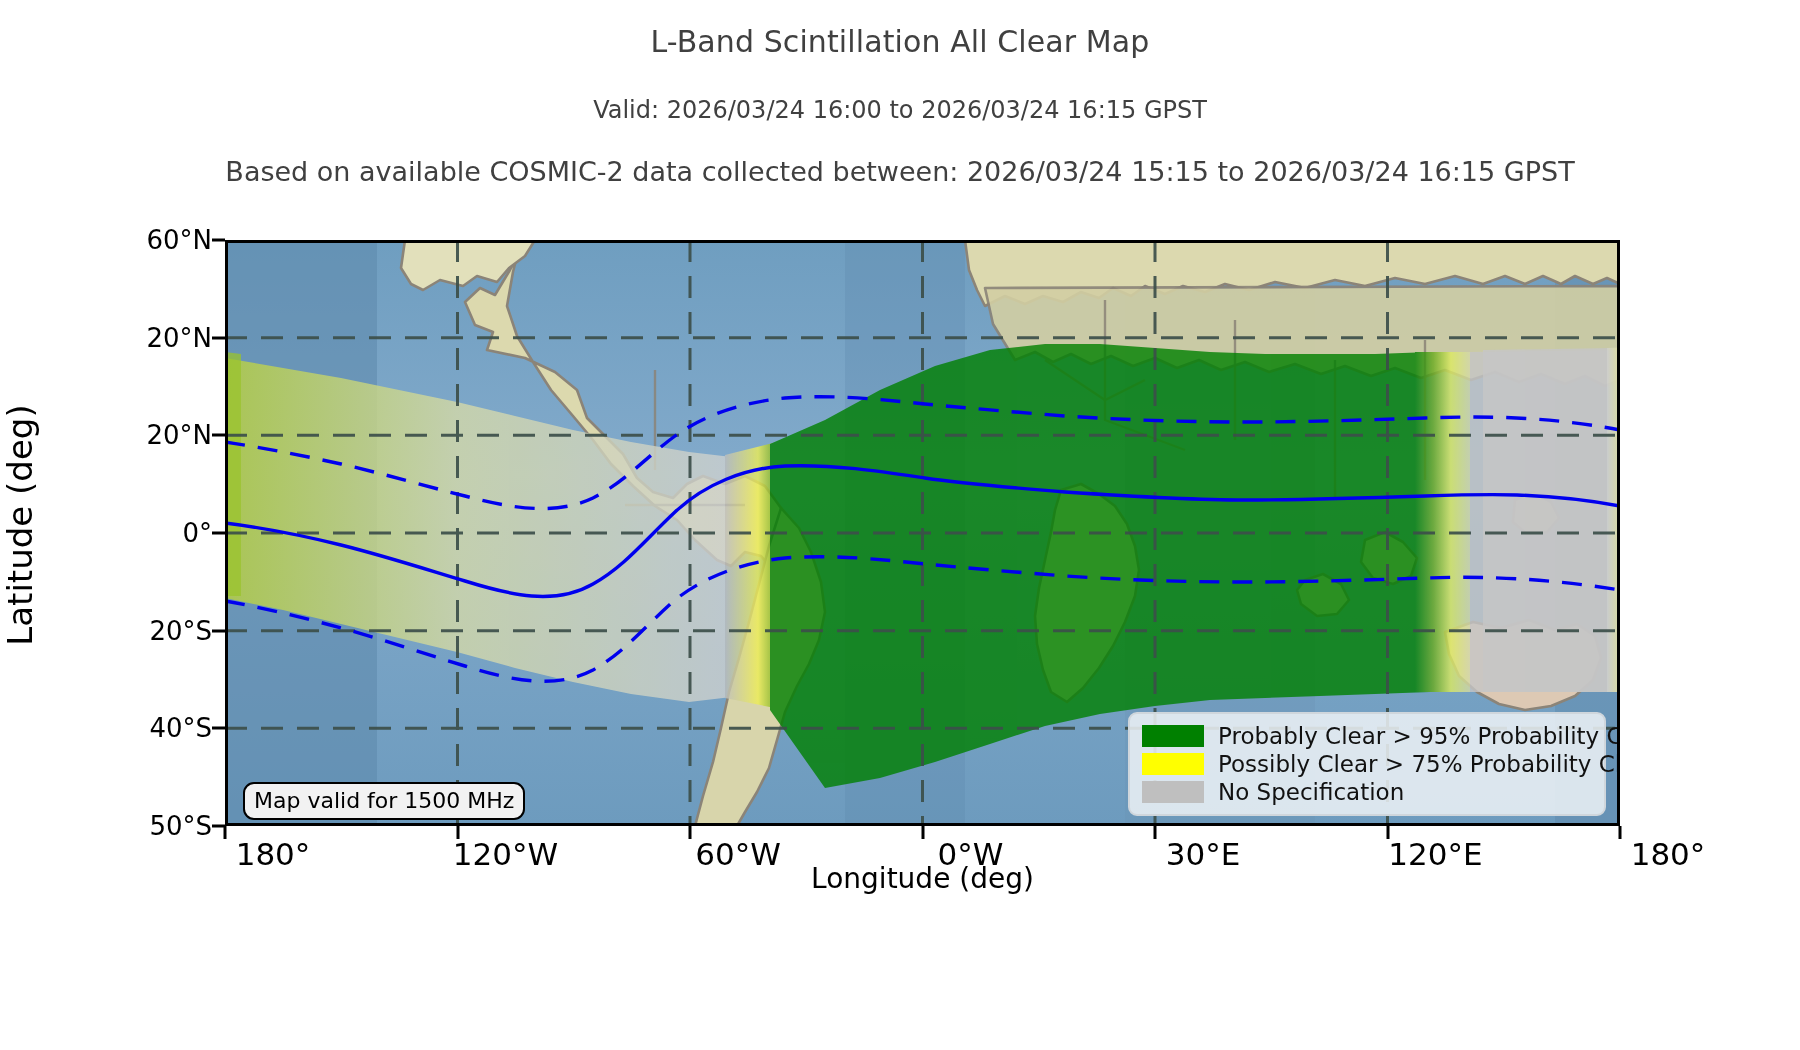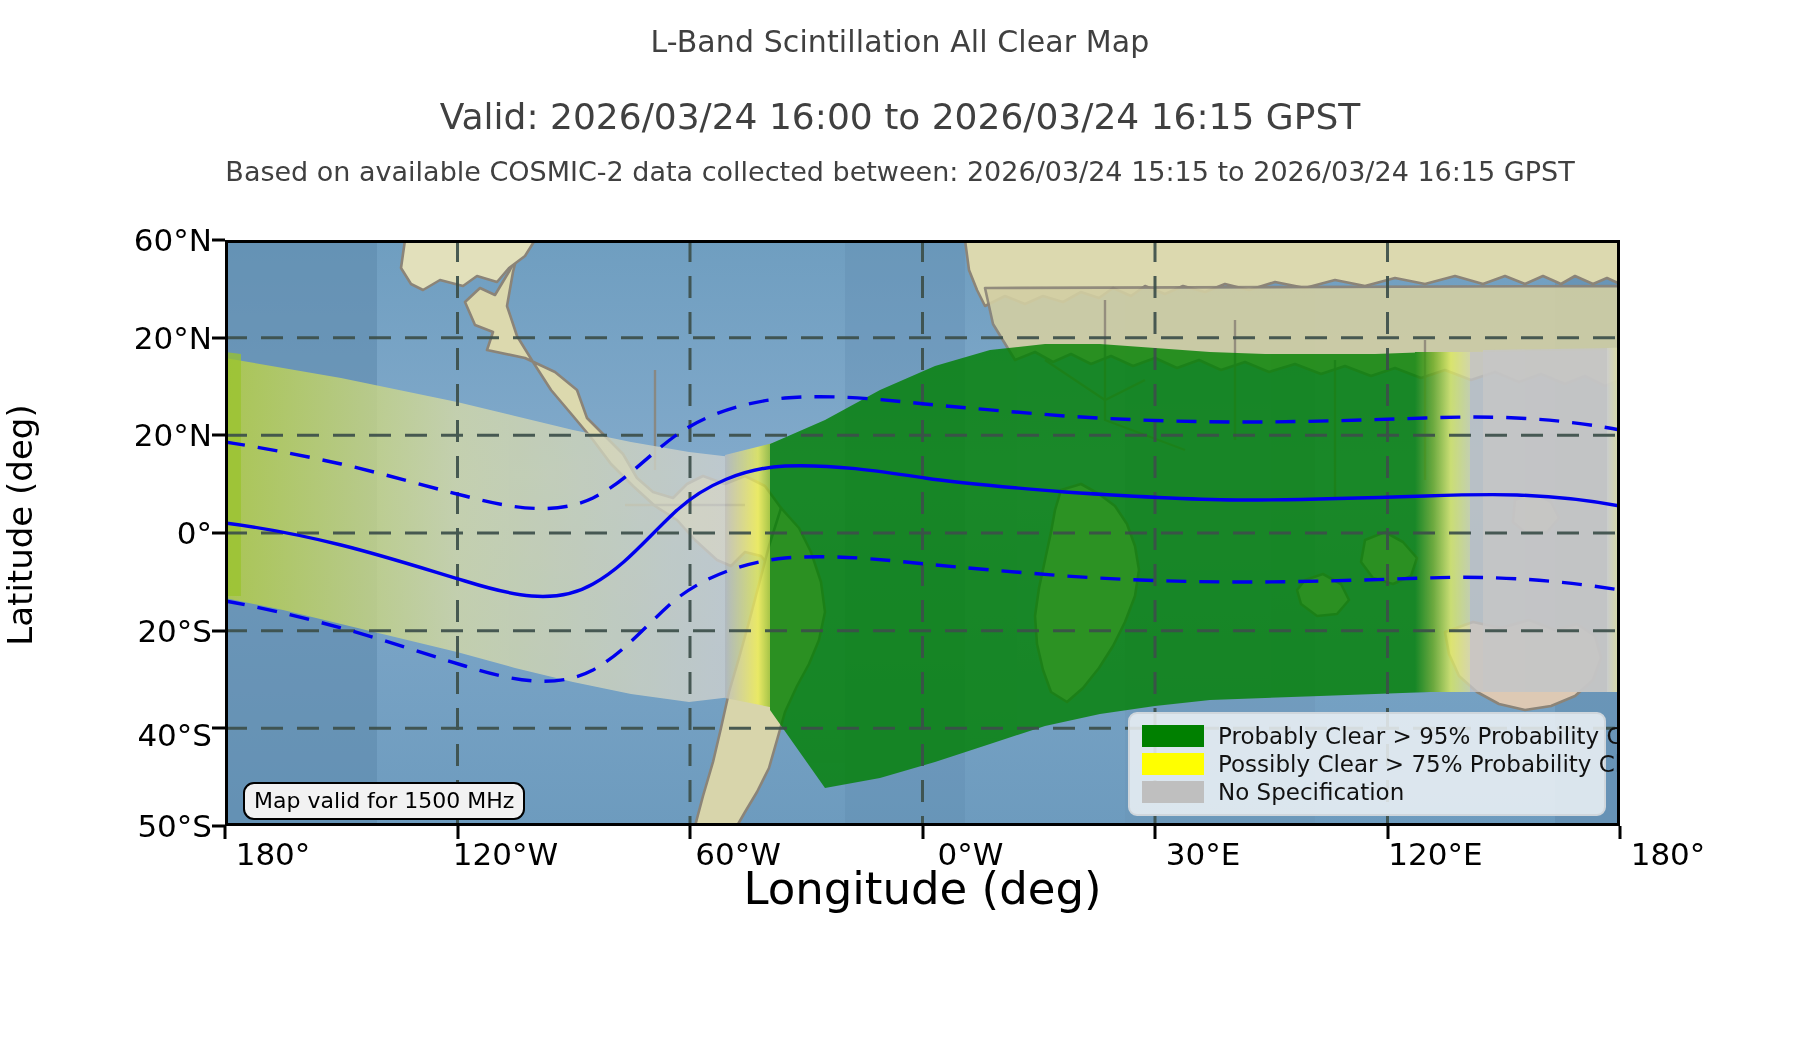--- a/index.html
+++ b/index.html
@@ -2,34 +2,34 @@
 <html><head>
 <meta charset="utf-8">
 <style>
   html,body{margin:0;padding:0;background:#ffffff;}
   body{width:1800px;height:1050px;overflow:hidden;
        font-family:"DejaVu Sans","Liberation Sans",sans-serif;color:#000;}
   #root{position:relative;width:1800px;height:1050px;}
 
   .ttl{position:absolute;width:100%;text-align:center;font-weight:400;color:#404040;}
   #title-main{top:24px;font-size:30px;letter-spacing:.1px;}
-  #title-valid{top:96px;font-size:36px;}
+  #title-valid{top:96px;font-size:24px;}
   #title-source{top:156px;font-size:27px;}
 
   #plot{position:absolute;left:225px;top:240px;width:1395px;height:586px;
         overflow:hidden;background:#7ba3c4;}
   #plot-border{position:absolute;left:225px;top:240px;width:1395px;height:586px;
         border:3px solid #000;box-sizing:border-box;pointer-events:none;}
 
   .axis-label{position:absolute;font-size:31px;color:#000;white-space:nowrap;}
   #ylab{left:20px;top:525px;transform:translate(-50%,-50%) rotate(-90deg);
         transform-origin:center center;font-size:34px;}
-  #xlab{left:225px;width:1395px;top:862px;text-align:center;font-size:45px;}
-
-  .ytick{position:absolute;right:1588px;font-size:31px;text-align:right;
+  #xlab{left:225px;width:1395px;top:862px;text-align:center;font-size:28px;}
+
+  .ytick{position:absolute;right:1588px;font-size:26px;text-align:right;
          white-space:nowrap;transform:translateY(-50%);}
   .xtick{position:absolute;font-size:31px;text-align:center;white-space:nowrap;
          transform:translateX(-50%);top:836px;margin-left:48px;}
 
   .tickmark{position:absolute;background:#000;}
   .ytm{width:13px;height:3px;left:212px;transform:translateY(-50%);}
   .xtm{height:13px;width:3px;top:826px;transform:translateX(-50%);}
 
   #annot{position:absolute;left:243px;top:782px;
          background:#f2f2f2;border:2.5px solid #000;border-radius:9px;
@@ -219,21 +219,21 @@
   <div id="plot-border"></div>
 
   <div class="axis-label" id="ylab">Latitude (deg)</div>
   <div class="axis-label" id="xlab">Longitude (deg)</div>
 
   <div class="ytick" style="top:240px;">60°N</div>
   <div class="ytick" style="top:337.7px;">20°N</div>
   <div class="ytick" style="top:435.3px;margin-left:37px;">20°N</div>
   <div class="ytick" style="top:533px;">0°</div>
   <div class="ytick" style="top:630.7px;">20°S</div>
-  <div class="ytick" style="top:728.3px;margin-top:7px;">40°S</div>
+  <div class="ytick" style="top:728.3px;">40°S</div>
   <div class="ytick" style="top:826px;">50°S</div>
 
   <div class="tickmark ytm" style="top:240px;"></div>
   <div class="tickmark ytm" style="top:337.7px;"></div>
   <div class="tickmark ytm" style="top:435.3px;"></div>
   <div class="tickmark ytm" style="top:533px;"></div>
   <div class="tickmark ytm" style="top:630.7px;"></div>
   <div class="tickmark ytm" style="top:728.3px;"></div>
   <div class="tickmark ytm" style="top:826px;"></div>
 

